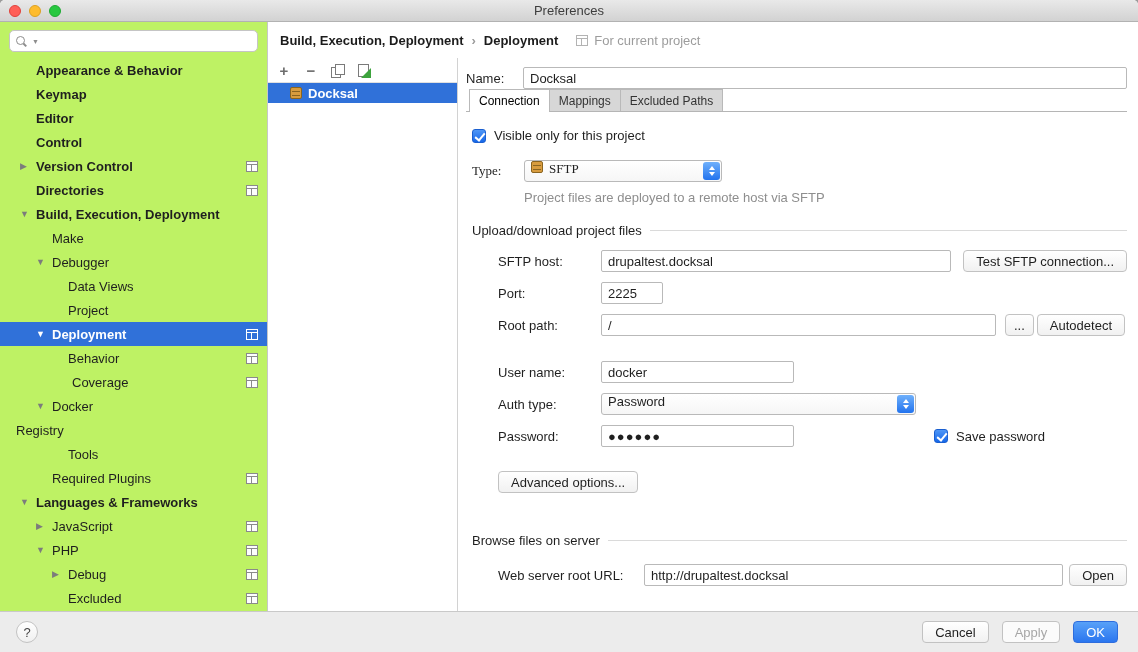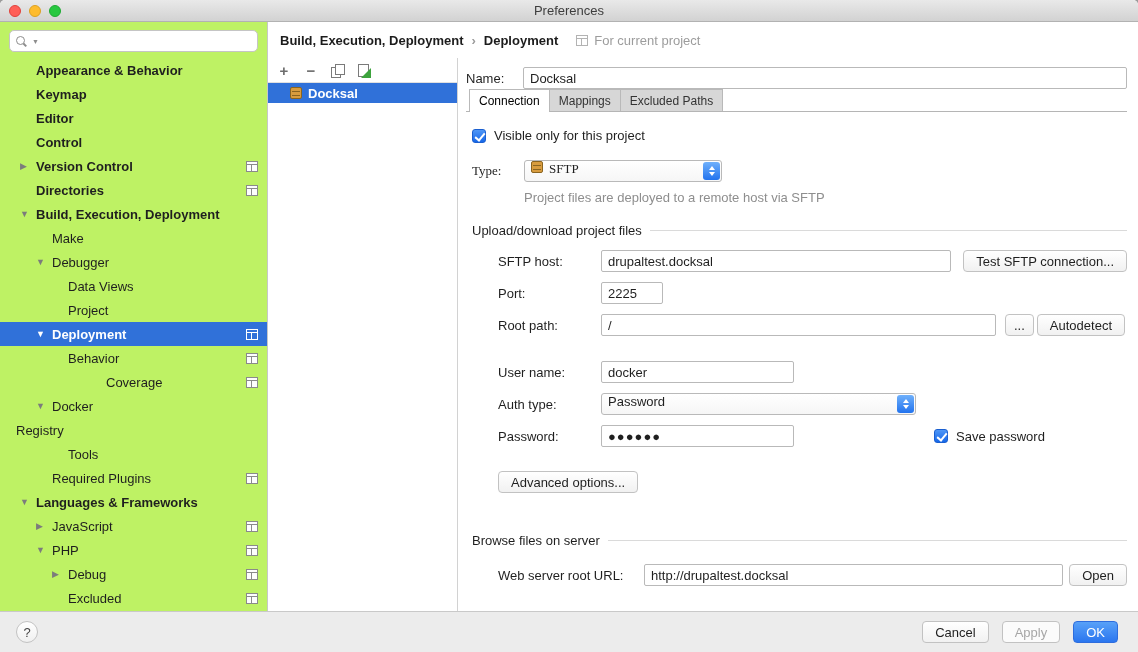--- a/index.html
+++ b/index.html
@@ -200,21 +200,21 @@
           <div class="tree-row selected bold" style="padding-left: 36px;">
             <span class="tree-arrow">▼</span>
             <span class="tree-label">Deployment</span>
             <span class="share-icon"></span>
           </div>
           <div class="tree-row" style="padding-left: 52px;">
             <span class="tree-arrow"></span>
             <span class="tree-label">Behavior</span>
             <span class="share-icon"></span>
           </div>
-          <div class="tree-row" style="padding-left: 56px; margin-left: 34px;">
+          <div class="tree-row" style="padding-left: 56px;">
             <span class="tree-arrow"></span>
             <span class="tree-label">Coverage</span>
             <span class="share-icon"></span>
           </div>
           <div class="tree-row" style="padding-left: 36px;">
             <span class="tree-arrow">▼</span>
             <span class="tree-label">Docker</span>
           </div>
           <div class="tree-row" style="">
             <span class="tree-arrow"></span>

